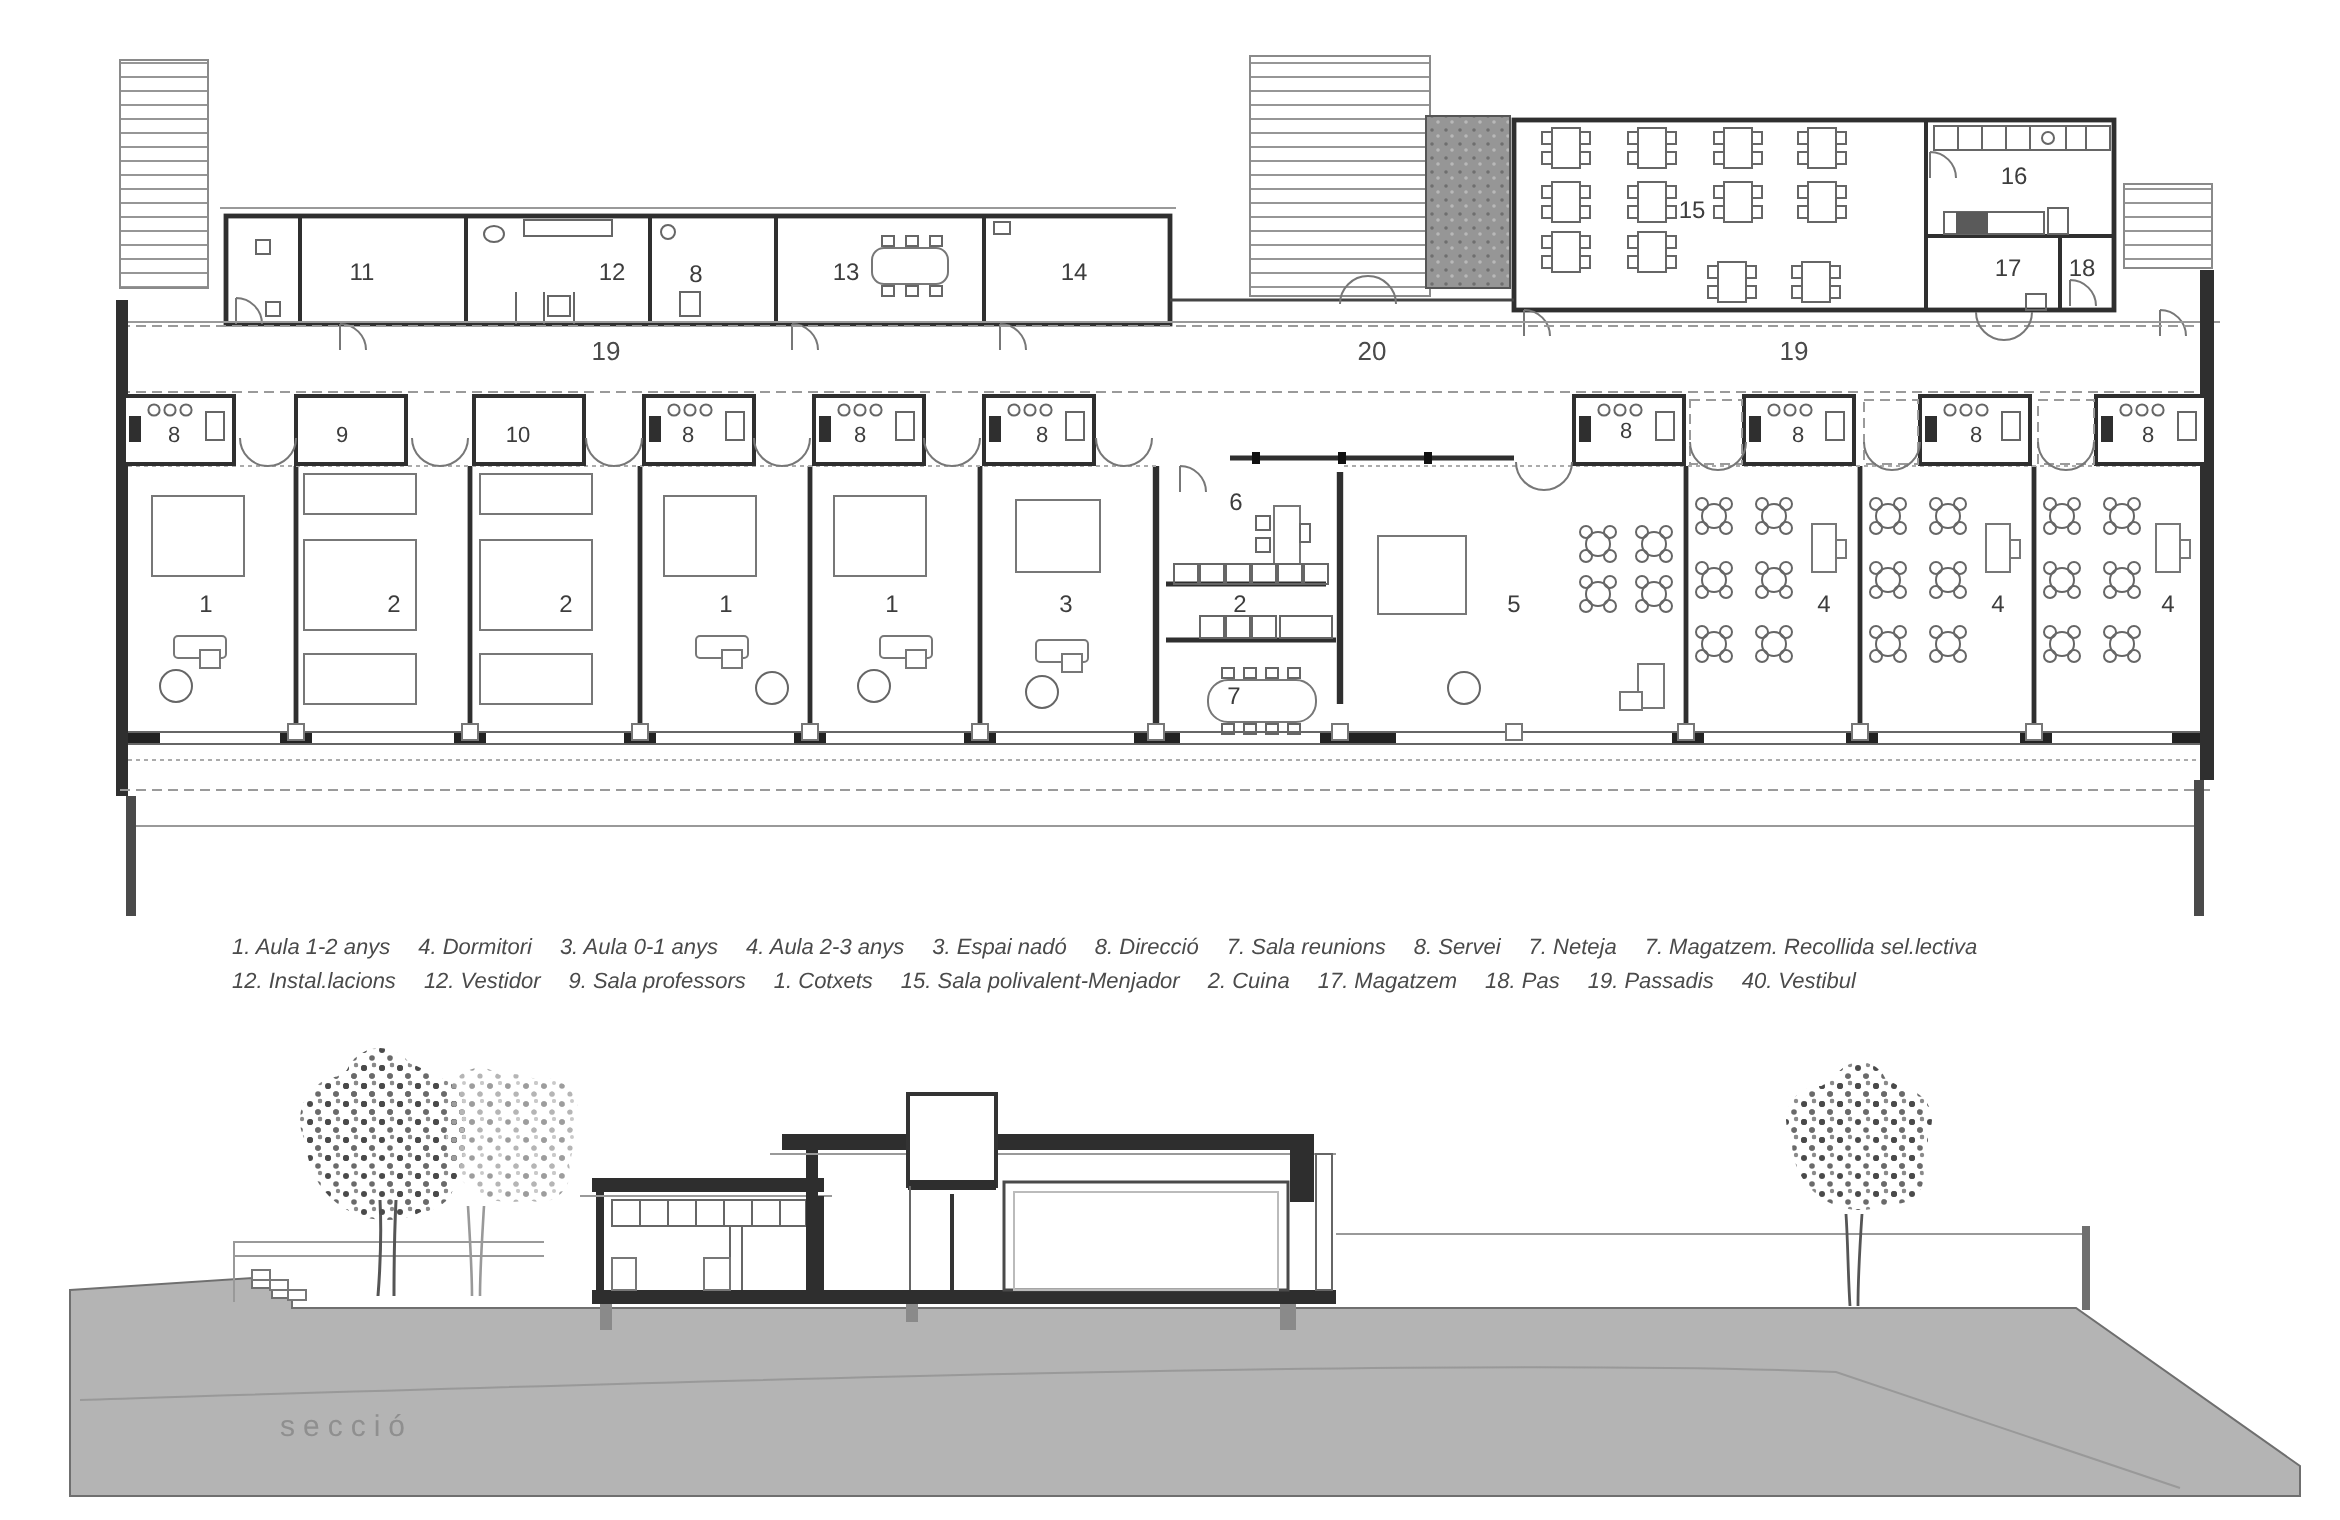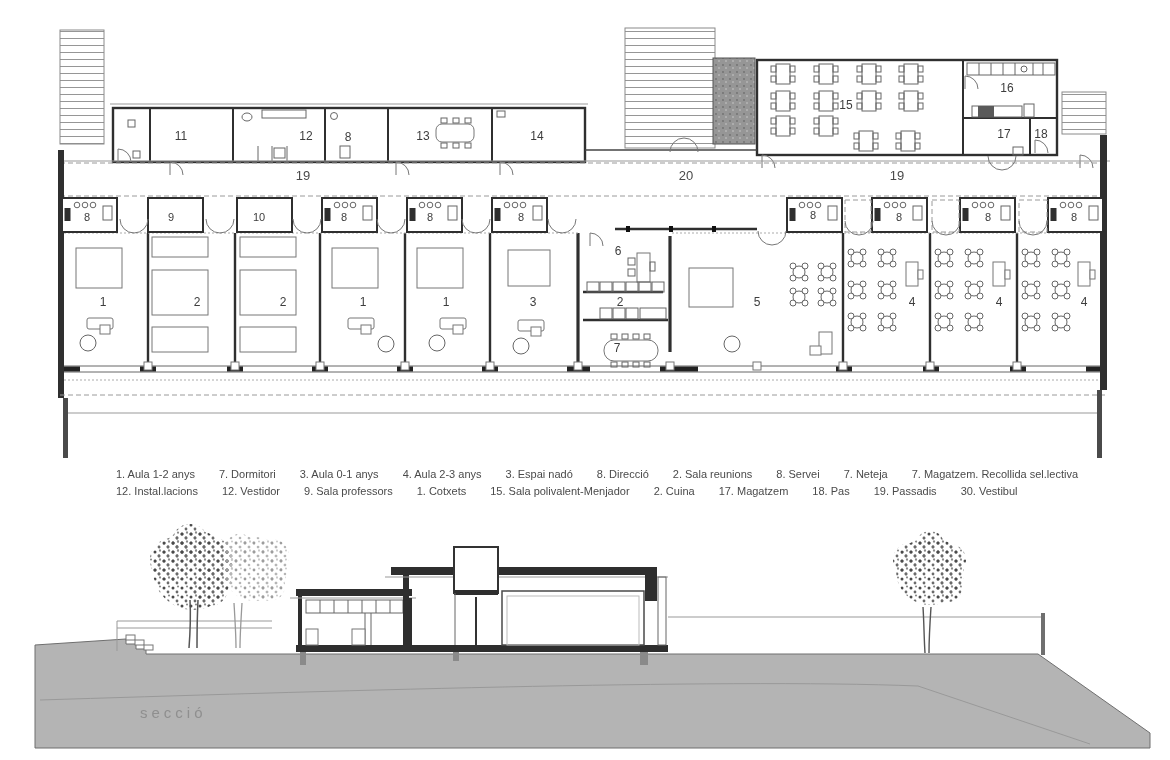--- a/index.html
+++ b/index.html
@@ -6,21 +6,21 @@
   .canvas{position:relative;width:1170px;height:760px;background:#ffffff;overflow:hidden;
           font-family:"Liberation Sans",sans-serif;}
   svg{position:absolute;left:0;top:0;}
   
   text.rl{font-family:"Liberation Sans",sans-serif;font-size:12px;fill:#3d3d3d;text-anchor:middle;}
   text.sl{font-family:"Liberation Sans",sans-serif;font-size:11px;fill:#3d3d3d;text-anchor:middle;}
   text.cl{font-family:"Liberation Sans",sans-serif;font-size:13px;fill:#4a4a4a;text-anchor:middle;}
   text.sec{font-family:"Liberation Sans",sans-serif;font-size:15px;fill:#8f8f8f;letter-spacing:4px;}
   
   .legend{position:absolute;left:116px;top:466px;width:960px;color:#4a4a4a;font-size:11px;line-height:17px;}
-  .legend .lrow{display:flex;gap:24px;white-space:nowrap;}
+  .legend .lrow{display:flex;gap:14px;white-space:nowrap;font-style:italic;}
   
   .w25{stroke:#2f2f2f;stroke-width:2.4;fill:none;}
   .w2{stroke:#2f2f2f;stroke-width:2;fill:none;}
   .thin{stroke:#666;stroke-width:1;fill:none;}
   .lt{stroke:#999;stroke-width:1;fill:none;}
   .furn{stroke:#777;stroke-width:1;fill:#fff;}
   .dash{stroke:#9a9a9a;stroke-width:1;fill:none;stroke-dasharray:5 3;}
   .dots{stroke:#ababab;stroke-width:1;fill:none;stroke-dasharray:2 2;}
 </style>
 </head>
@@ -440,37 +440,37 @@
       <rect x="453" y="652" width="6" height="9" fill="#8a8a8a"></rect>
       <rect x="640" y="652" width="8" height="13" fill="#8a8a8a"></rect>
     </g>
     <text x="140" y="718" class="sec">secció</text>
   </g>
 </svg>
 
 <div class="legend">
   <div class="lrow">
         <span>1. Aula 1-2 anys</span>
-        <span>7. Dormitori</span>
+        <span>4. Dormitori</span>
         <span>3. Aula 0-1 anys</span>
         <span>4. Aula 2-3 anys</span>
         <span>3. Espai nadó</span>
         <span>8. Direcció</span>
-        <span>2. Sala reunions</span>
+        <span>7. Sala reunions</span>
         <span>8. Servei</span>
         <span>7. Neteja</span>
         <span>7. Magatzem. Recollida sel.lectiva</span>
       </div>
   <div class="lrow">
         <span>12. Instal.lacions</span>
         <span>12. Vestidor</span>
         <span>9. Sala professors</span>
         <span>1. Cotxets</span>
         <span>15. Sala polivalent-Menjador</span>
         <span>2. Cuina</span>
         <span>17. Magatzem</span>
         <span>18. Pas</span>
         <span>19. Passadis</span>
-        <span>30. Vestibul</span>
+        <span>40. Vestibul</span>
       </div>
 </div>
 
 </div>
 
 </body></html>

